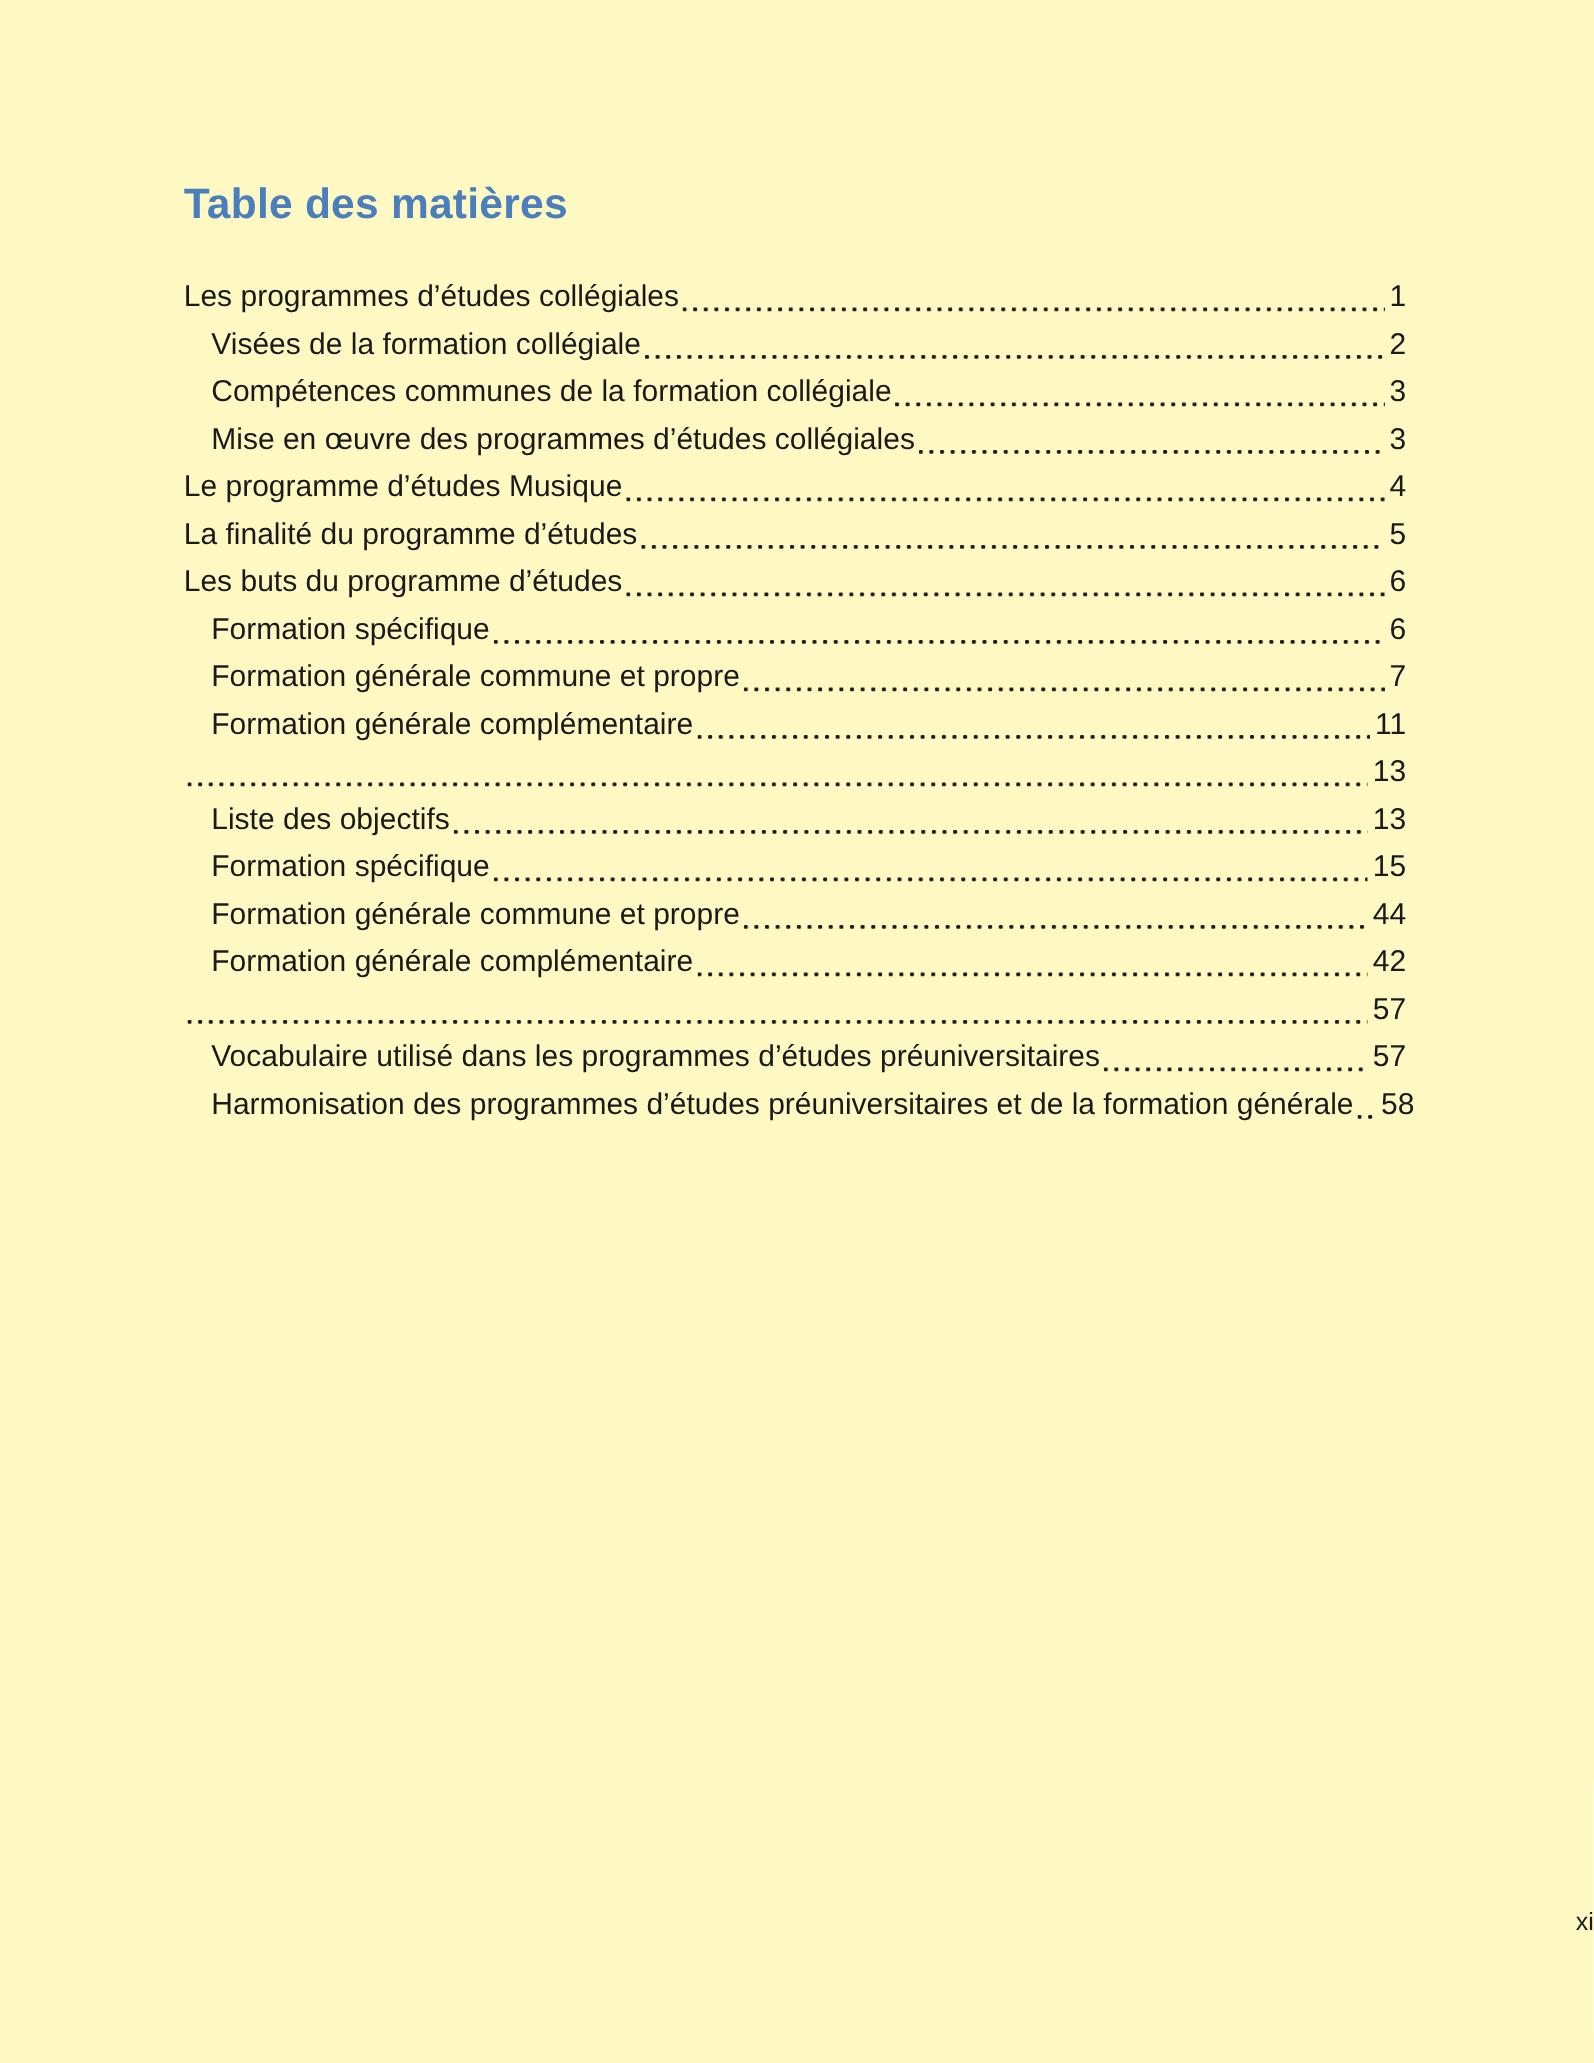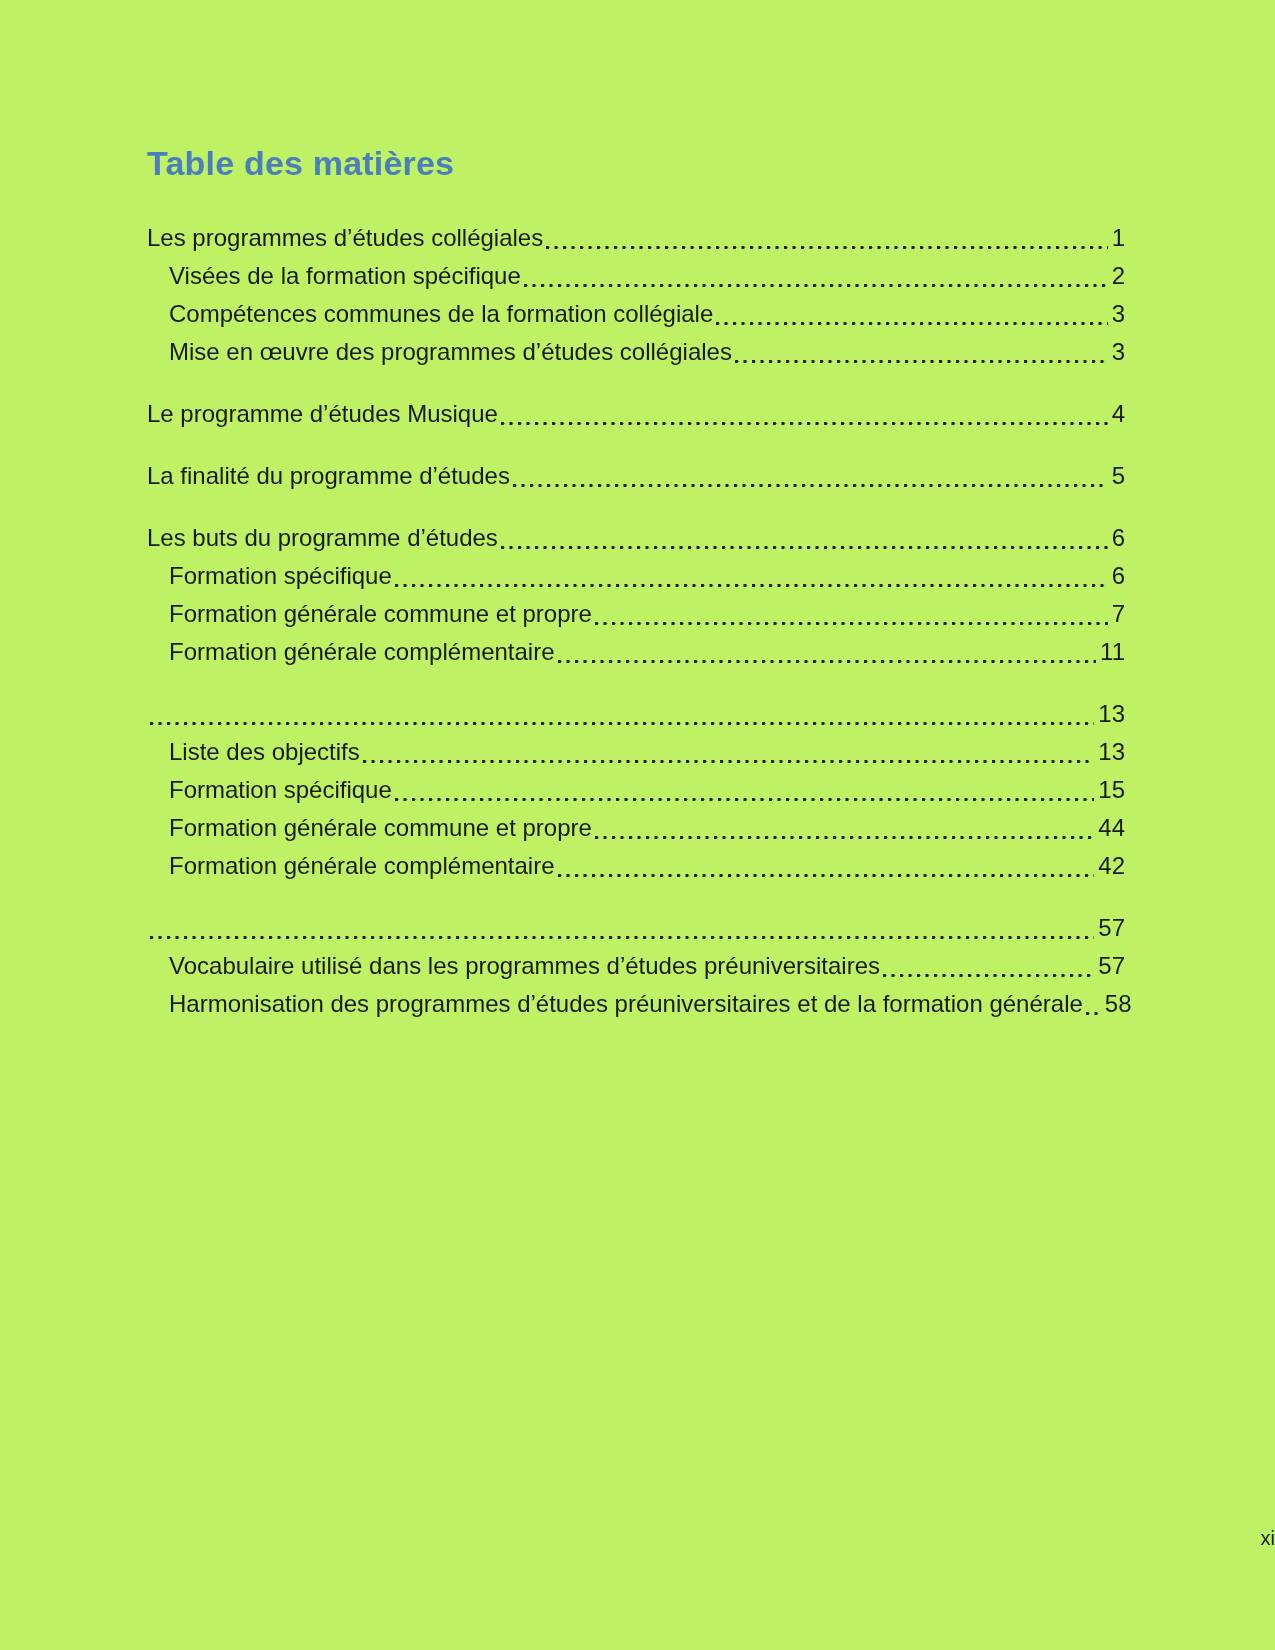--- a/index.html
+++ b/index.html
@@ -9,38 +9,38 @@
   * { margin: 0; padding: 0; box-sizing: border-box; }
   html, body {
     background: #ffffff;
     font-family: "Liberation Sans", "DejaVu Sans", sans-serif;
     color: var(--text-color);
   }
   .page {
     position: relative;
     width: 1275px;
     height: 1650px;
-    background: #bef264;
+    background: #fef9c3;
     overflow: hidden;
   }
   .content {
     position: absolute;
     top: 143px;
     left: 147px;
     right: 150px;
   }
   .doc-title {
     font-size: 34px;
     line-height: 40px;
     font-weight: bold;
     color: var(--title-color);
     letter-spacing: 0.2px;
     margin-bottom: 36px;
   }
-  .toc-group { margin-top: 24px; }
+  .toc-group { }
   .toc-group:first-of-type { margin-top: 0; }
   .toc-row {
     display: flex;
     align-items: flex-end;
     line-height: 38px;
     font-size: 24px;
     white-space: nowrap;
   }
   .toc-row.level-2 { padding-left: 22px; }
   .toc-label { flex: 0 0 auto; text-align: center; }
@@ -81,21 +81,21 @@
   <div class="content">
     <h1 class="doc-title">Table des matières</h1>
     <div class="toc">
         <div class="toc-group">
           <div class="toc-row level-1">
             <span class="toc-label">Les programmes d’études collégiales</span>
             <span class="leader"></span>
             <span class="toc-page">1</span>
           </div>
           <div class="toc-row level-2">
-            <span class="toc-label">Visées de la formation spécifique</span>
+            <span class="toc-label">Visées de la formation collégiale</span>
             <span class="leader"></span>
             <span class="toc-page">2</span>
           </div>
           <div class="toc-row level-2">
             <span class="toc-label">Compétences communes de la formation collégiale</span>
             <span class="leader"></span>
             <span class="toc-page">3</span>
           </div>
           <div class="toc-row level-2">
             <span class="toc-label">Mise en œuvre des programmes d’études collégiales</span>

